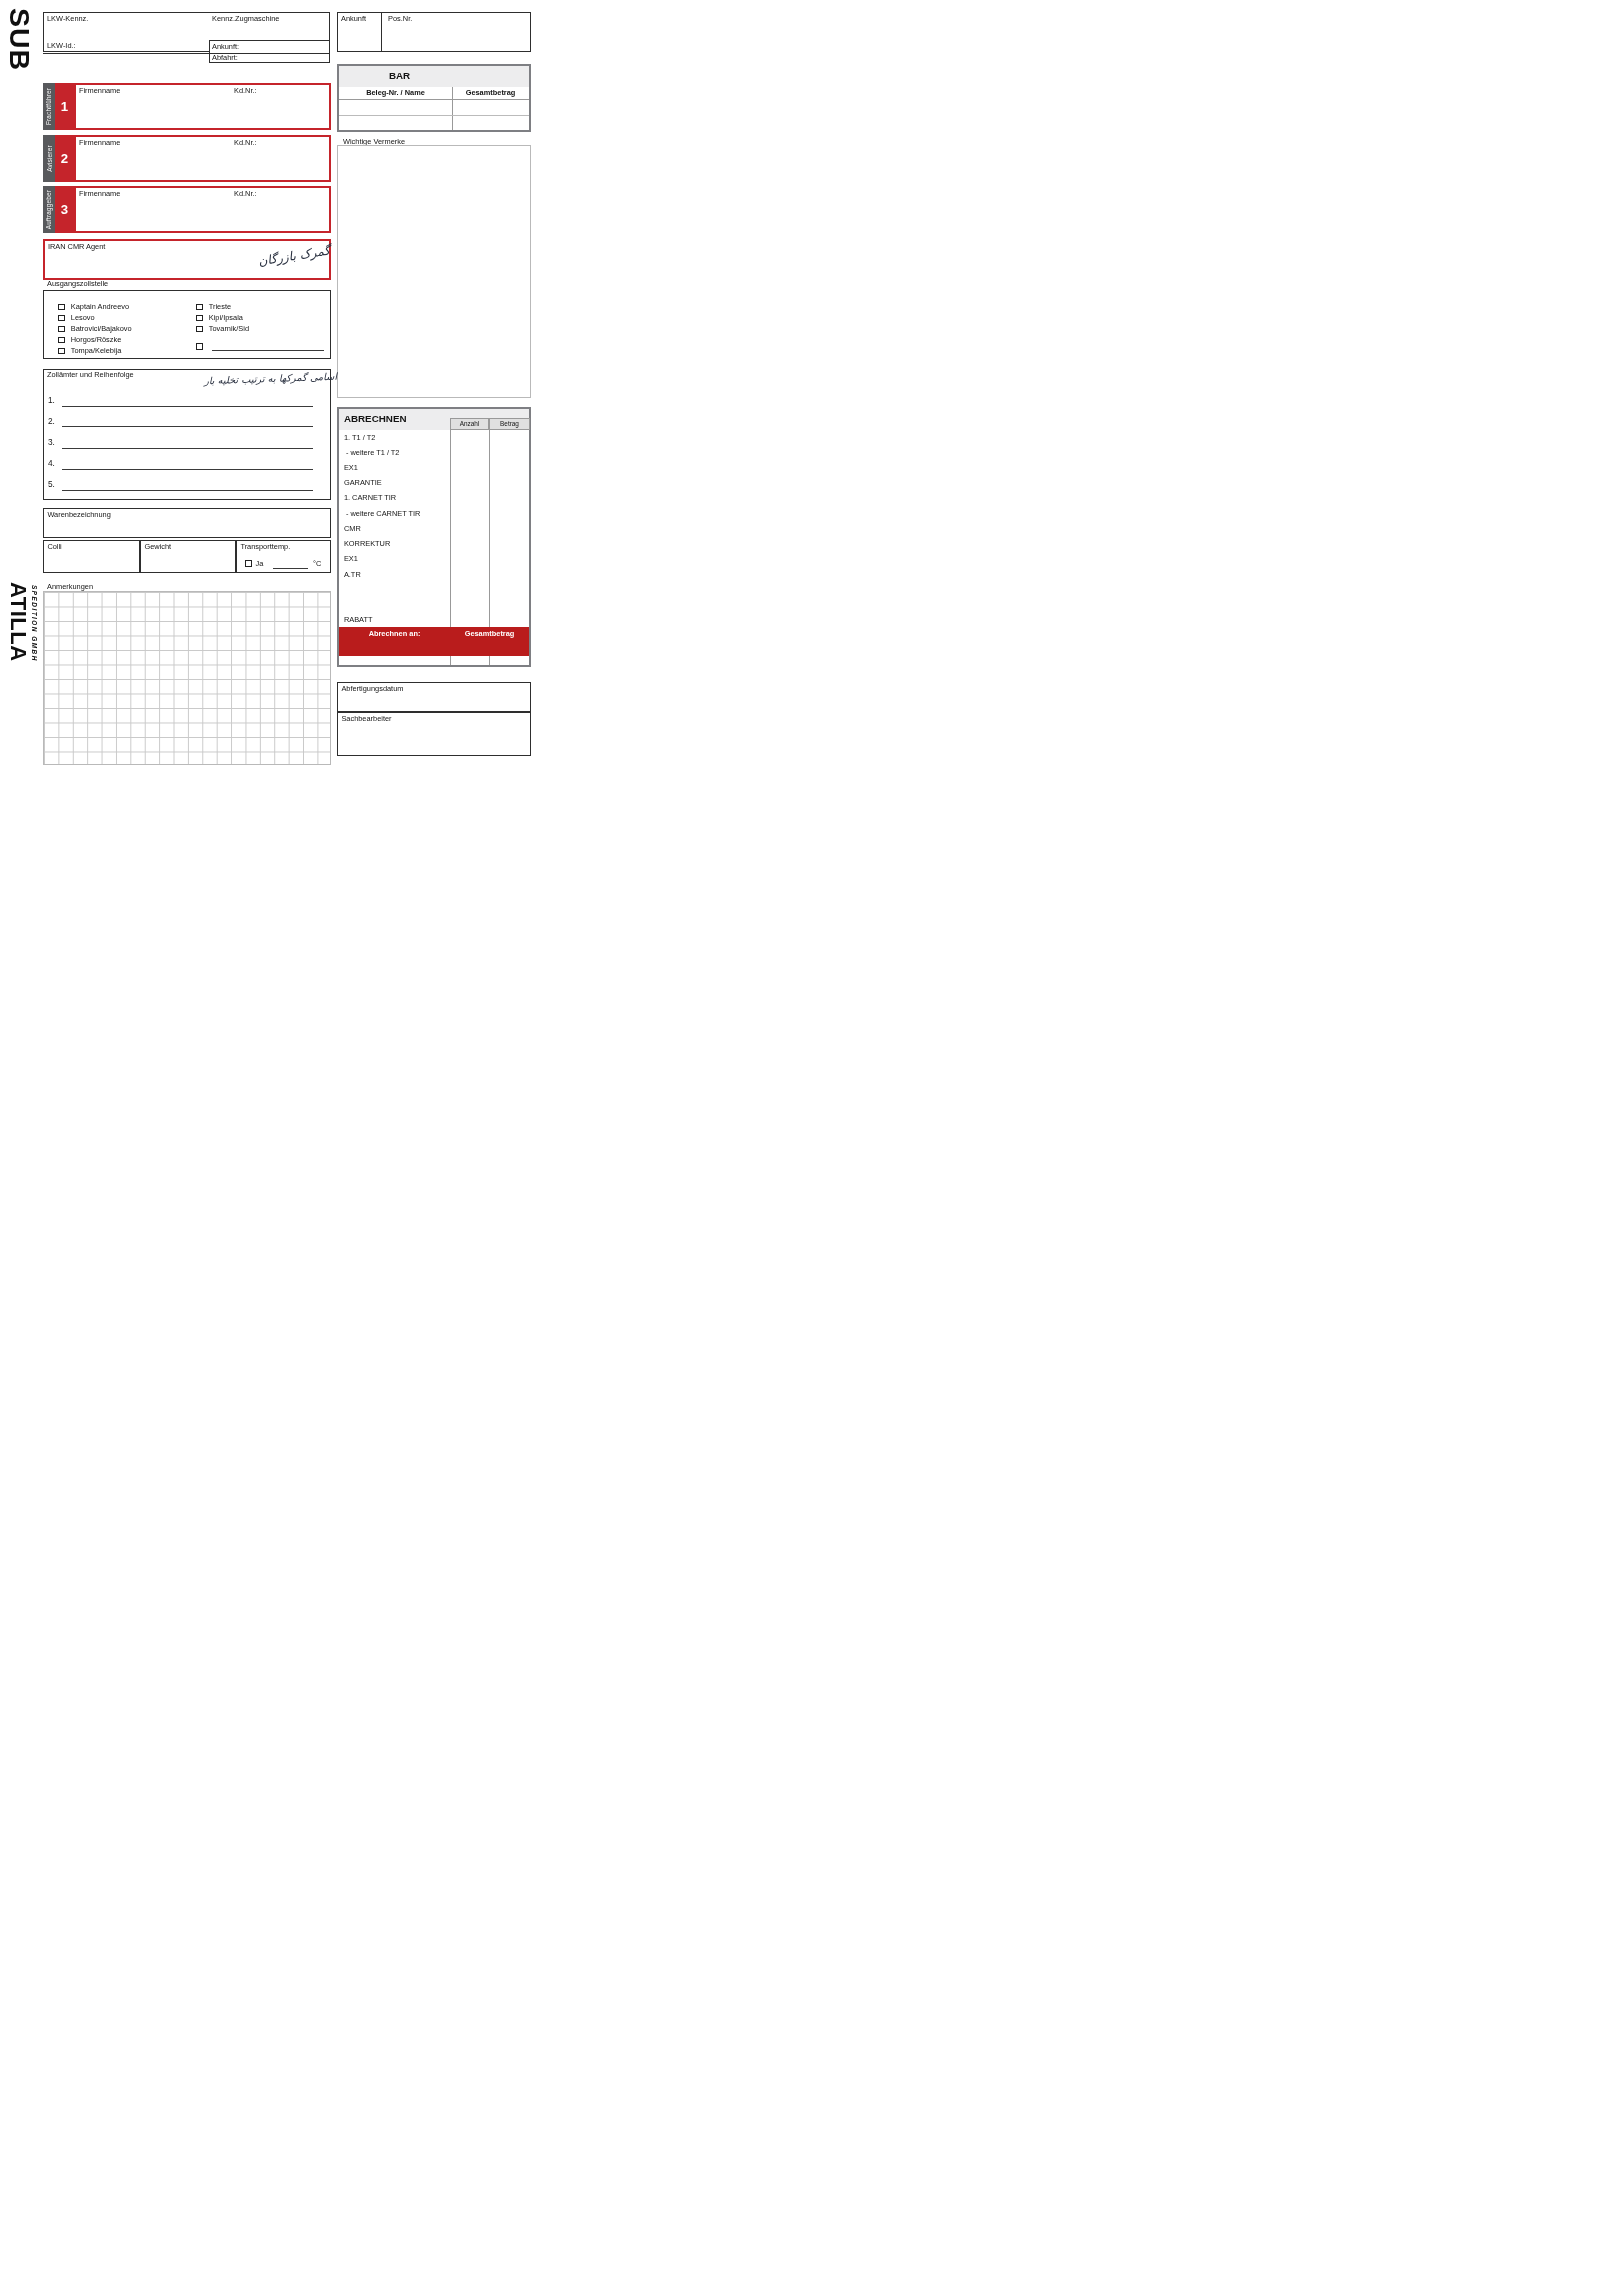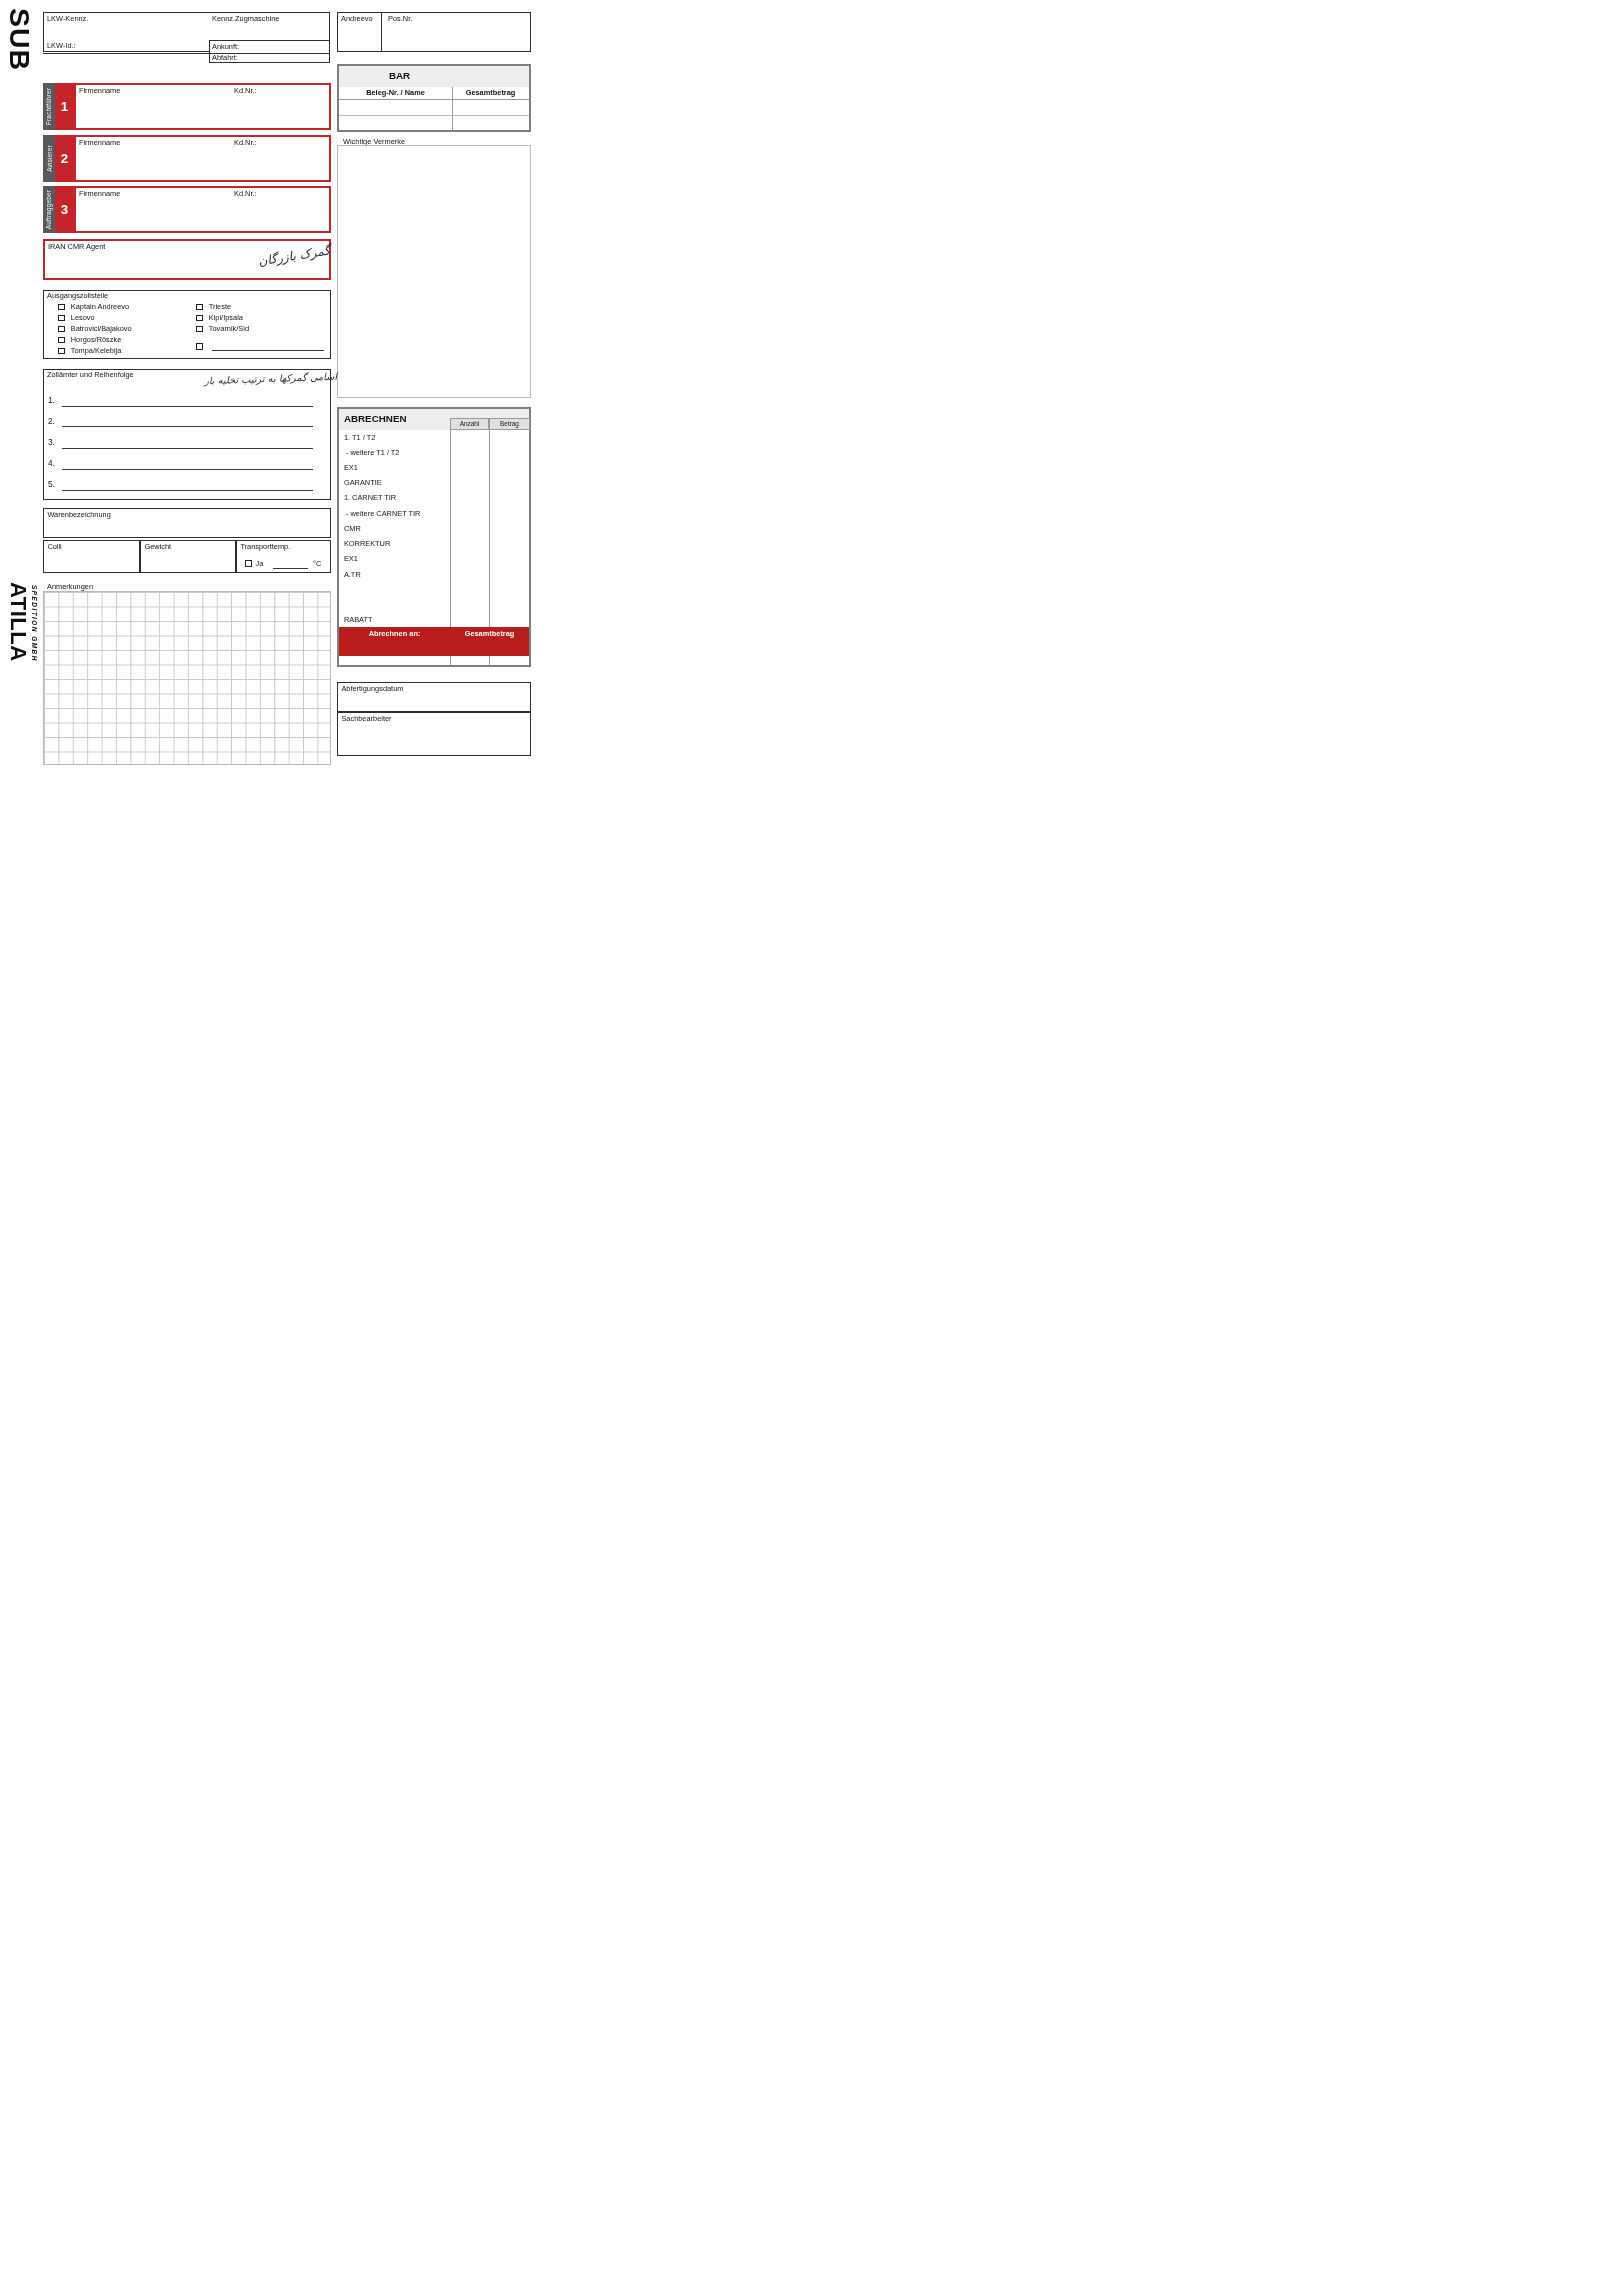--- a/index.html
+++ b/index.html
@@ -40,21 +40,21 @@
   <div class="box" style="left:209px;top:40px;width:121px;height:23px;"></div>
   <div class="hline" style="left:43px;top:53px;width:287px;border-top:0.7px solid #2e2e2e;"></div>
   <div class="lbl" style="left:47px;top:15px;">LKW-Kennz.</div>
   <div class="lbl" style="left:212px;top:15px;">Kennz.Zugmaschine</div>
   <div class="lbl" style="left:47px;top:42px;">LKW-Id.:</div>
   <div class="lbl" style="left:212px;top:43px;">Ankunft:</div>
   <div class="lbl" style="left:212px;top:54px;">Abfahrt:</div>
 
   <div class="box" style="left:337px;top:12.3px;width:194px;height:40px;"></div>
   <div class="vline" style="left:381px;top:12.3px;height:40px;border-left:0.7px solid #2e2e2e;"></div>
-  <div class="lbl" style="left:341px;top:15px;">Andreevo</div>
+  <div class="lbl" style="left:341px;top:15px;">Ankunft</div>
   <div class="lbl" style="left:388px;top:15px;">Pos.Nr.</div>
 
   <div class="thick" style="left:337px;top:64px;width:194px;height:68px;">
     <div class="abs" style="left:0;top:0;width:190px;height:20.6px;background:#ededee;">
       <div class="lbl b" style="left:5.9px;top:3.9px;font-size:9.8px;padding-left:44px;">BAR</div>
     </div>
     <div class="abs center b" style="left:0;top:20.6px;width:113px;height:12.8px;font-size:7.4px;">Beleg-Nr. / Name</div>
     <div class="abs center b" style="left:113px;top:20.6px;width:77px;height:12.8px;font-size:7.4px;">Gesamtbetrag</div>
     <div class="hline" style="left:0;top:33px;width:190px;"></div>
     <div class="vline" style="left:113px;top:20.6px;height:43px;"></div>
@@ -91,21 +91,21 @@
 
   <div class="redbox" style="left:43px;top:239px;width:288px;height:41px;">
     <div class="lbl" style="left:2.9px;top:2px;">IRAN CMR Agent</div>
     <div class="lbl hand" style="left:213px;top:7.9px;font-size:12.3px;transform:rotate(-9deg);" dir="rtl">گمرک بازرگان</div>
   </div>
 
   <div class="lbl" style="left:343px;top:138px;">Wichtige Vermerke</div>
   <div class="grid" style="left:337px;top:145px;width:194px;height:253px;background-size:15px 15px;"></div>
 
   <div class="box" style="left:43px;top:290px;width:288px;height:69px;"></div>
-  <div class="lbl" style="left:47px;top:292px;">Ausgangszollstelle</div>
+  <div class="lbl" style="left:47px;top:280px;">Ausgangszollstelle</div>
 
   <div class="chkrow" style="left:58px;top:303px;text-align:center;">
       <span class="chk"></span>
       <span class="chklbl">Kaptain Andreevo</span>
     </div>
   <div class="chkrow" style="left:58px;top:314px;">
       <span class="chk"></span>
       <span class="chklbl">Lesovo</span>
     </div>
   <div class="chkrow" style="left:58px;top:325px;">

